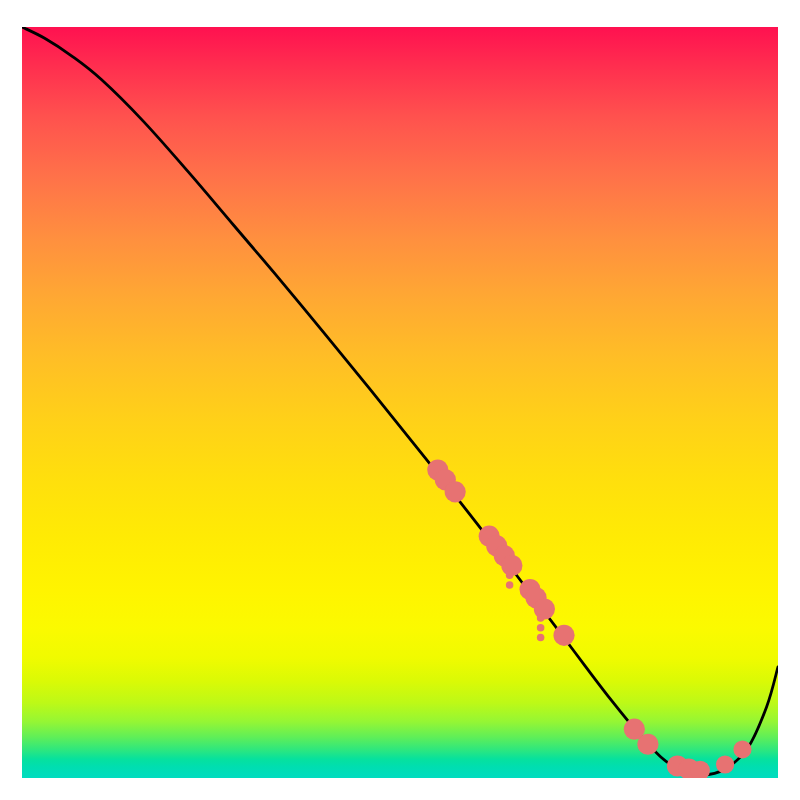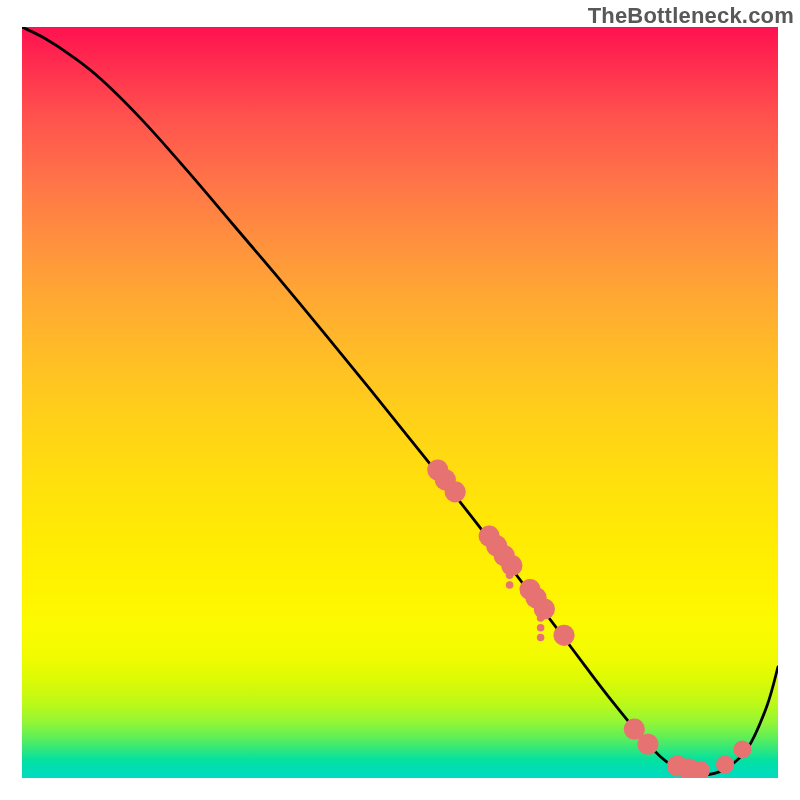--- a/index.html
+++ b/index.html
@@ -74,21 +74,20 @@
     font-weight: 700;
     color: #585858;
     letter-spacing: 0.2px;
   }
 </style>
 </head>
 <body>
 
 <div class="chart-frame">
 
-  <div class="watermark">TheBottleneck.com</div>
 
   <div class="plot-area">
     <div class="gradient-bg"></div>
     <svg class="svg-layer" viewBox="0 0 756 751" preserveAspectRatio="none">
       <g id="curve-layer">
           <path d="M 0.00 0.00 C 4.08 2.03, 13.83 6.13, 22.68 11.26 C 31.53 16.40, 38.93 21.10, 49.14 28.54 C 59.35 35.97, 66.45 40.81, 79.38 52.57 C 92.31 64.33, 105.31 77.25, 120.96 93.88 C 136.61 110.50, 149.99 126.15, 166.32 144.94 C 182.65 163.73, 195.35 179.07, 211.68 198.26 C 228.01 217.46, 240.71 232.12, 257.04 251.58 C 273.37 271.05, 286.07 286.54, 302.40 306.41 C 318.73 326.28, 331.43 341.84, 347.76 361.98 C 364.09 382.12, 380.19 402.22, 393.12 418.31 C 406.05 434.39, 410.05 439.32, 419.58 451.35 C 429.11 463.38, 435.83 472.03, 446.04 485.15 C 456.25 498.26, 465.39 510.00, 476.28 524.20 C 487.17 538.39, 495.63 549.67, 506.52 564.00 C 517.41 578.33, 526.55 590.29, 536.76 603.80 C 546.97 617.32, 553.69 626.53, 563.22 639.10 C 572.75 651.67, 580.15 661.62, 589.68 673.65 C 599.21 685.68, 607.29 695.80, 616.14 705.94 C 624.99 716.08, 631.34 723.35, 638.82 729.97 C 646.30 736.60, 650.24 739.49, 657.72 742.74 C 665.20 745.98, 672.24 748.13, 680.40 748.00 C 688.56 747.86, 694.92 746.85, 703.08 741.99 C 711.24 737.12, 718.28 732.18, 725.76 720.96 C 733.24 709.74, 739.22 694.25, 744.66 679.65 C 750.10 665.06, 753.96 647.02, 756.00 639.85" fill="none" stroke="#000000" stroke-width="2.8" stroke-linecap="round" stroke-linejoin="round"></path>
         </g>
       <g id="points-layer">
           <circle cx="415.80" cy="443.09" r="10.58" fill="#e77272"></circle>
           <circle cx="423.36" cy="452.85" r="10.58" fill="#e77272"></circle>

